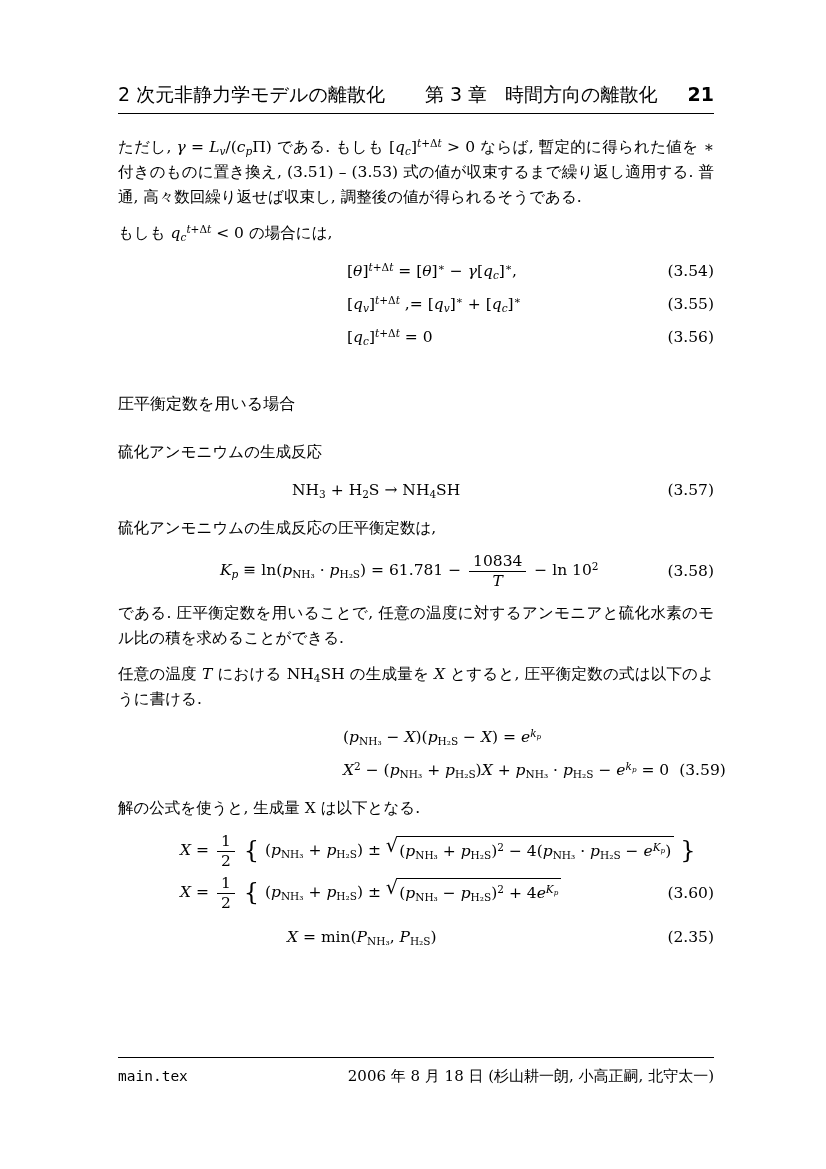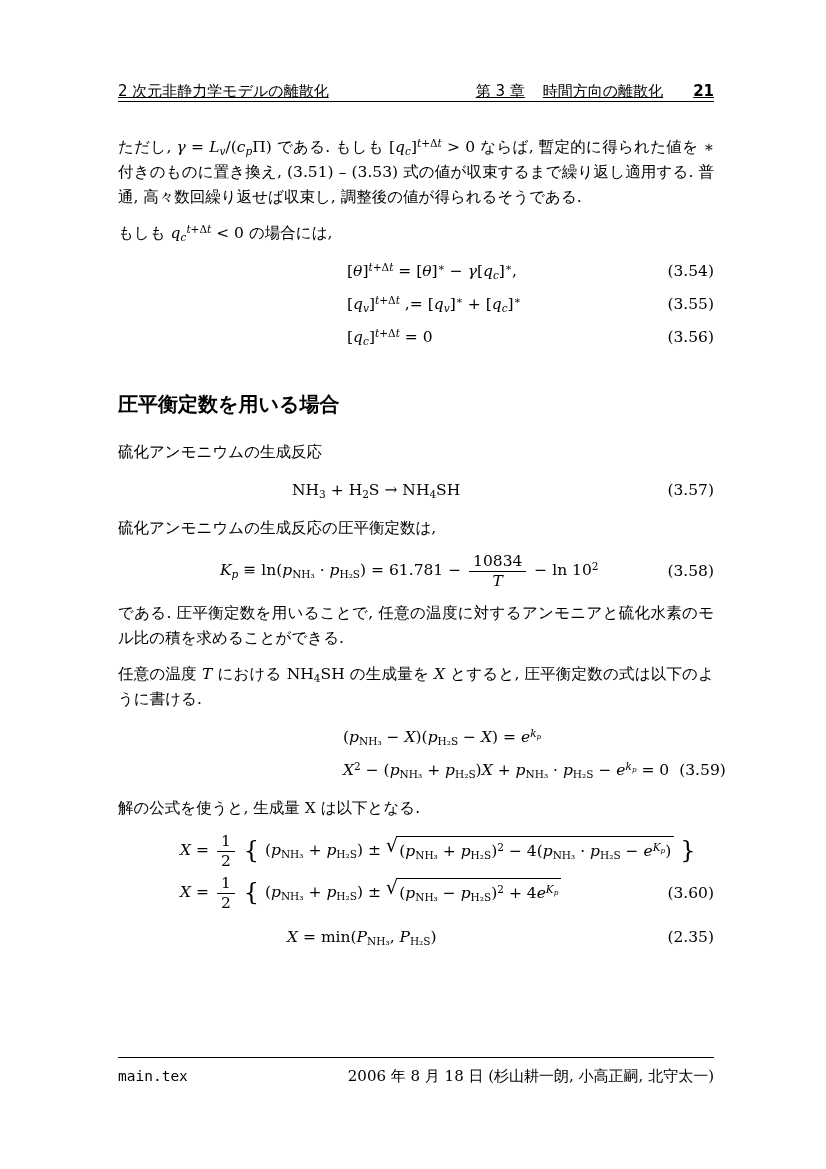--- a/index.html
+++ b/index.html
@@ -11,34 +11,34 @@
     font-family:"DejaVu Serif","Liberation Serif",serif;
     font-size:15.5px;
     overflow:hidden;
     margin:0 auto;
   }
   
   .running-header{
     position:absolute;left:118px;right:112px;top:82px;
     display:flex;justify-content:space-between;align-items:baseline;
     border-bottom:1.5px solid #000;
+    padding-bottom:5px;
     font-family:"DejaVu Sans","Liberation Sans",sans-serif;
-    font-size:15px;
-    text-decoration:underline;
+    font-size:19px;
   }
   .rh-right{display:flex;align-items:baseline;}
   .rh-chapter{margin-right:18px;text-align:right;}
   .rh-page{margin-left:30px;font-weight:bold;text-align:center;}
   
   .content{position:absolute;left:118px;right:112px;top:107px;}
   p.para{margin:11px 0;line-height:25px;text-align:justify;}
   p.para.first{margin-top:28px;}
   .subheading{
     font-family:"DejaVu Sans","Liberation Sans",sans-serif;
-    font-weight:bold;font-size:20px;
+    font-weight:normal;font-size:16px;
     margin:40px 0 24px 0;line-height:24px;
   }
   
   .eqblock{margin:10px 0;}
   .eqrow{display:flex;align-items:center;line-height:29px;margin:4px 0;}
   .eqnum{margin-left:auto;padding-left:10px;}
   .ind-a{margin-left:229px;} 
   .ind-b{margin-left:174px;} 
   .ind-c{margin-left:102px;} 
   .ind-d{margin-left:225px;} 

